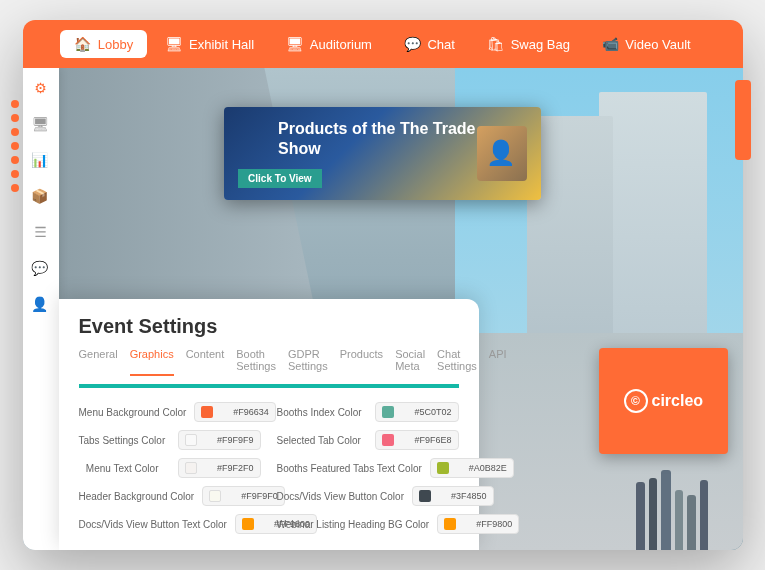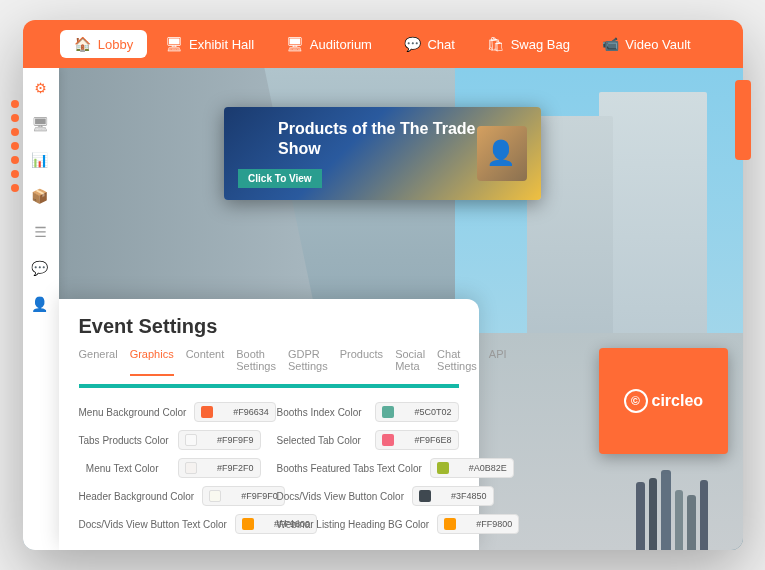--- a/index.html
+++ b/index.html
@@ -458,21 +458,21 @@
 
           <div class="setting-row">
             <span class="setting-label">Booths Index Color</span>
             <div class="color-input">
               <div class="color-swatch" style="background:#5cad9a;"></div>
               <span>#5C0T02</span>
             </div>
           </div>
 
           <div class="setting-row">
-            <span class="setting-label">Tabs Products Color</span>
+            <span class="setting-label">Tabs Settings Color</span>
             <div class="color-input">
               <div class="color-swatch" style="background:#f9f9f9;border:1px solid #ddd;"></div>
               <span>#F9F9F9</span>
             </div>
           </div>
 
           <div class="setting-row">
             <span class="setting-label">Selected Tab Color</span>
             <div class="color-input">
               <div class="color-swatch" style="background:#f4687e;"></div>

